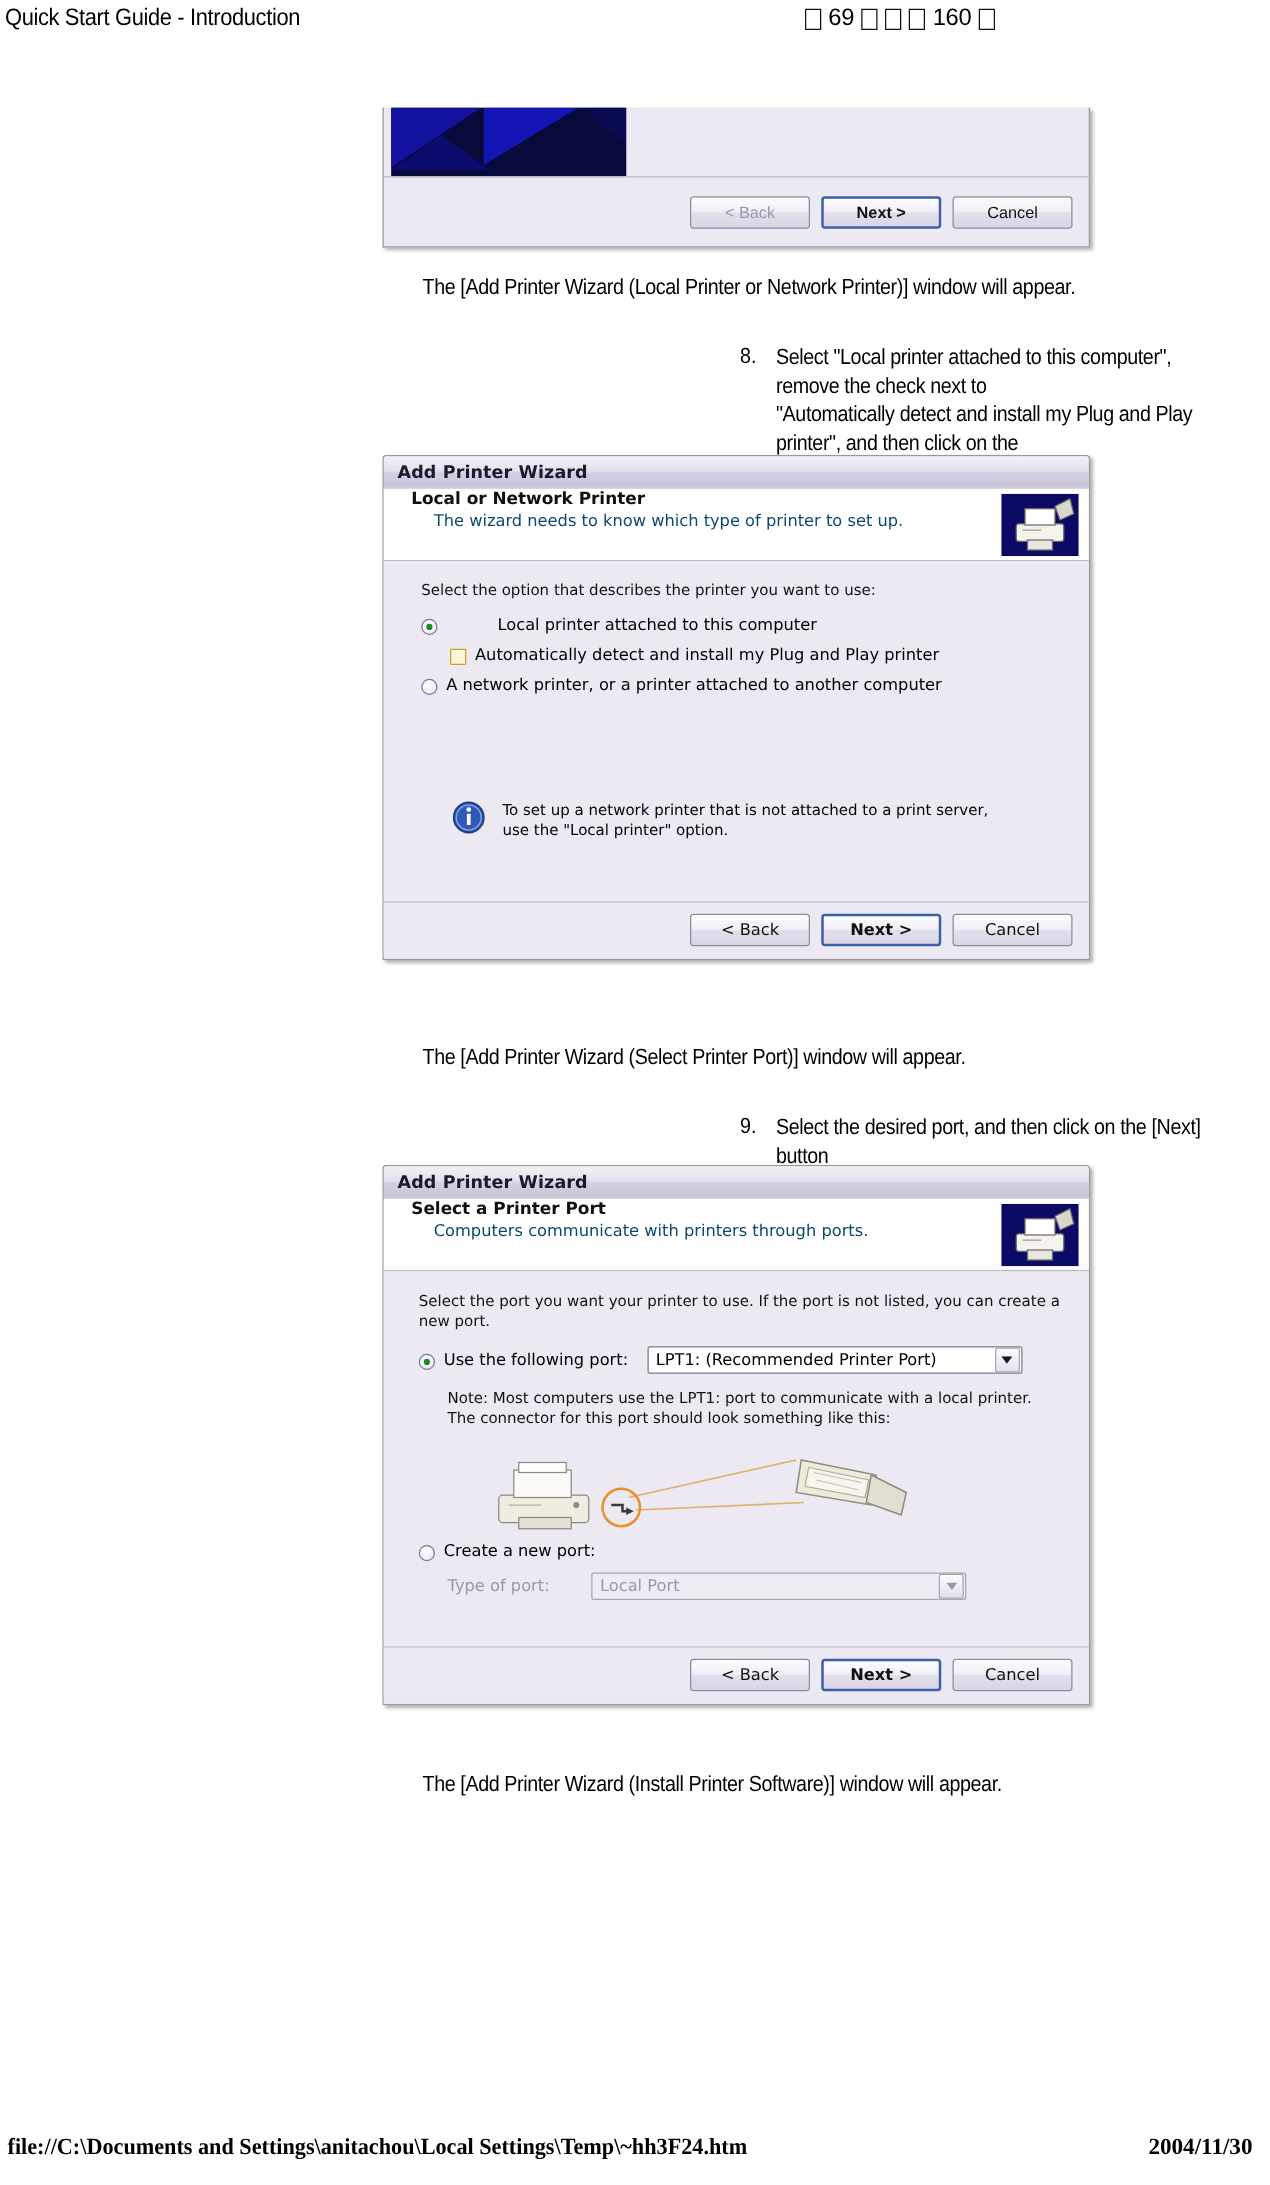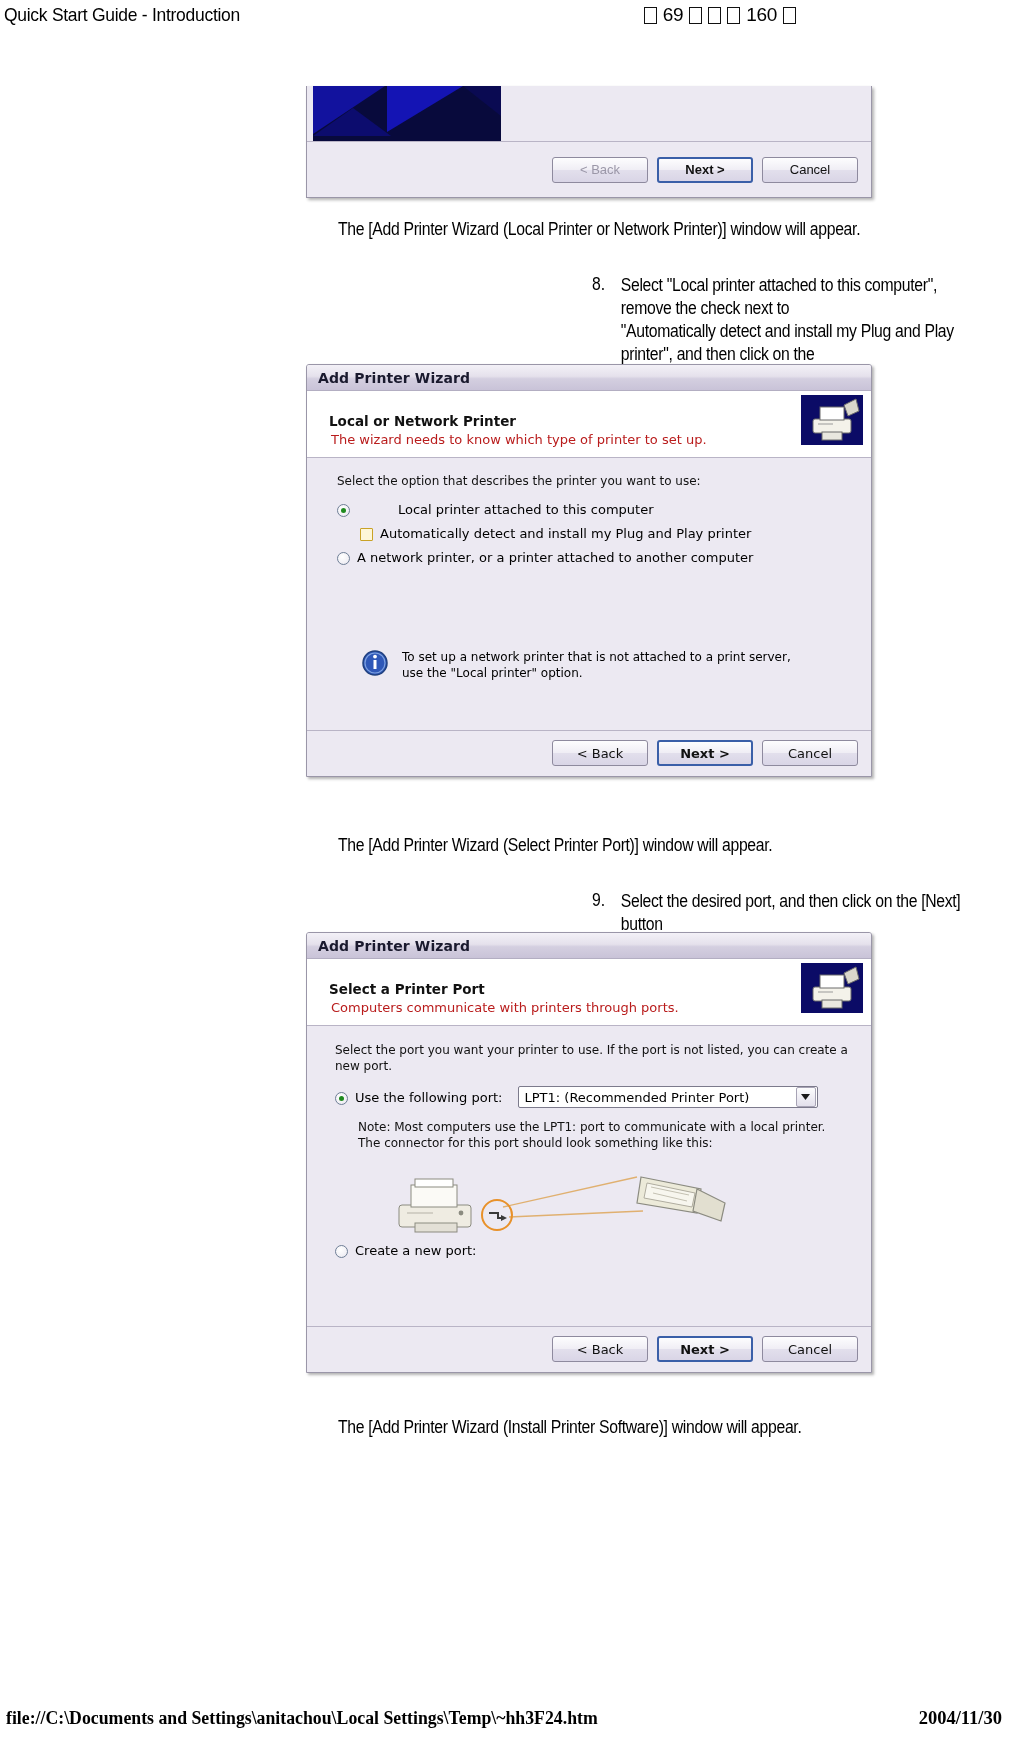--- a/index.html
+++ b/index.html
@@ -68,26 +68,26 @@
     border-bottom:1px solid #b3aec2;
     display:flex; align-items:center;
     padding-left:11px;
     font-size:14px; font-weight:bold; color:#1a1a2e;
     letter-spacing:0.1px;
     border-radius:2px 2px 0 0;
   }
   .dlg-head{
     background:#ffffff;
     border-bottom:1px solid #b9b4c6;
-    padding:22px 10px 10px 22px;
+    padding:0 10px 10px 22px;
     position:relative;
     min-height:58px;
   }
   .dlg-head .h-title{ font-size:13.5px; font-weight:bold; color:#111; }
-  .dlg-head .h-sub{ font-size:13px; color:#b91c1c; margin-top:3px; margin-left:2px;}
+  .dlg-head .h-sub{ font-size:13px; color:#0c4a6e; margin-top:3px; margin-left:18px;}
   .head-icon{
     position:absolute; right:8px; top:4px;
     width:62px; height:50px;
   }
   .dlg-pane{
     background:#ece9f2;
     padding:16px 20px 10px 30px;
     position:relative;
   }
   .dlg-foot{
@@ -365,20 +365,31 @@
           <line x1="266" y1="32" x2="304" y2="40" stroke="#c4c1b2"></line>
           <line x1="268" y1="38" x2="302" y2="46" stroke="#c4c1b2"></line>
         </svg>
       </div>
 
       <div class="opt-row" style="margin-bottom:9px; margin-top:2px;">
         <span class="radio"></span>
         <span>Create a new port:</span>
       </div>
 
+      <div class="opt-row" style="align-items:center; margin-left:23px;">
+        <span style="color:#9b97a8; width:108px;">Type of port:</span>
+        <span class="combo disabled" style="width:300px;">
+          <span class="cval">Local Port</span>
+          <span class="arrow">
+            <svg width="9" height="6" viewBox="0 0 9 6">
+                <polygon points="0,0 9,0 4.5,6" fill="#9b97a8"></polygon>
+              </svg>
+          </span>
+        </span>
+      </div>
     </div>
 
     <div class="dlg-foot">
       <div class="btn">&lt; Back</div>
       <div class="btn default">Next &gt;</div>
       <div class="btn">Cancel</div>
     </div>
   </div>
 
   <div class="para result-line" style="position:absolute; top:1364px; left:0;">The [Add Printer Wizard (Install Printer Software)] window will appear.</div>

